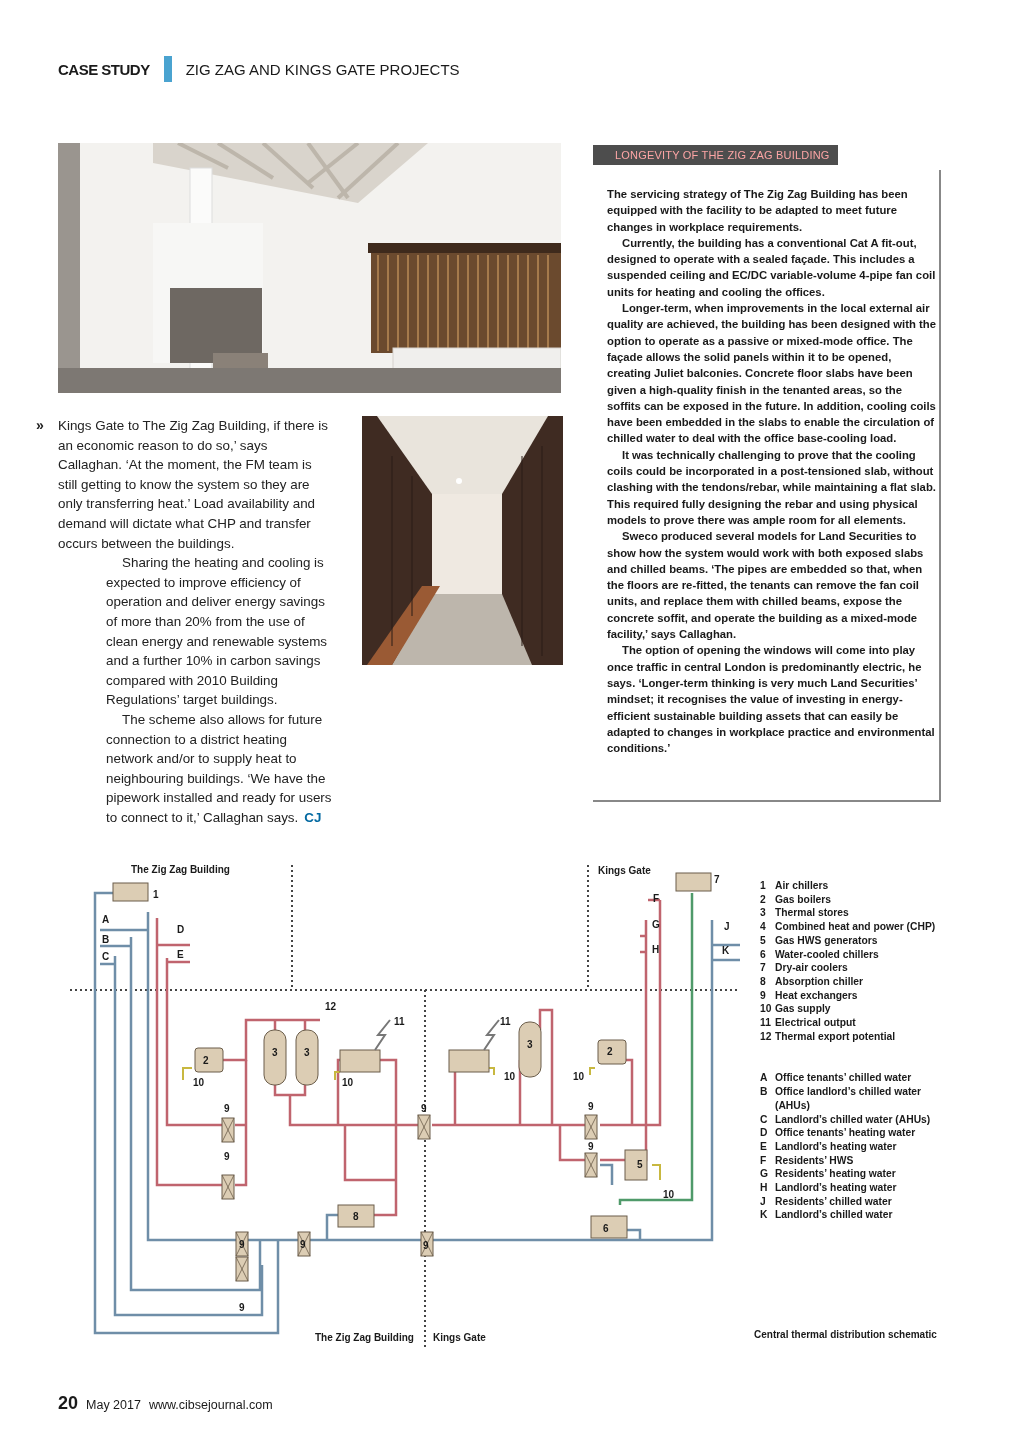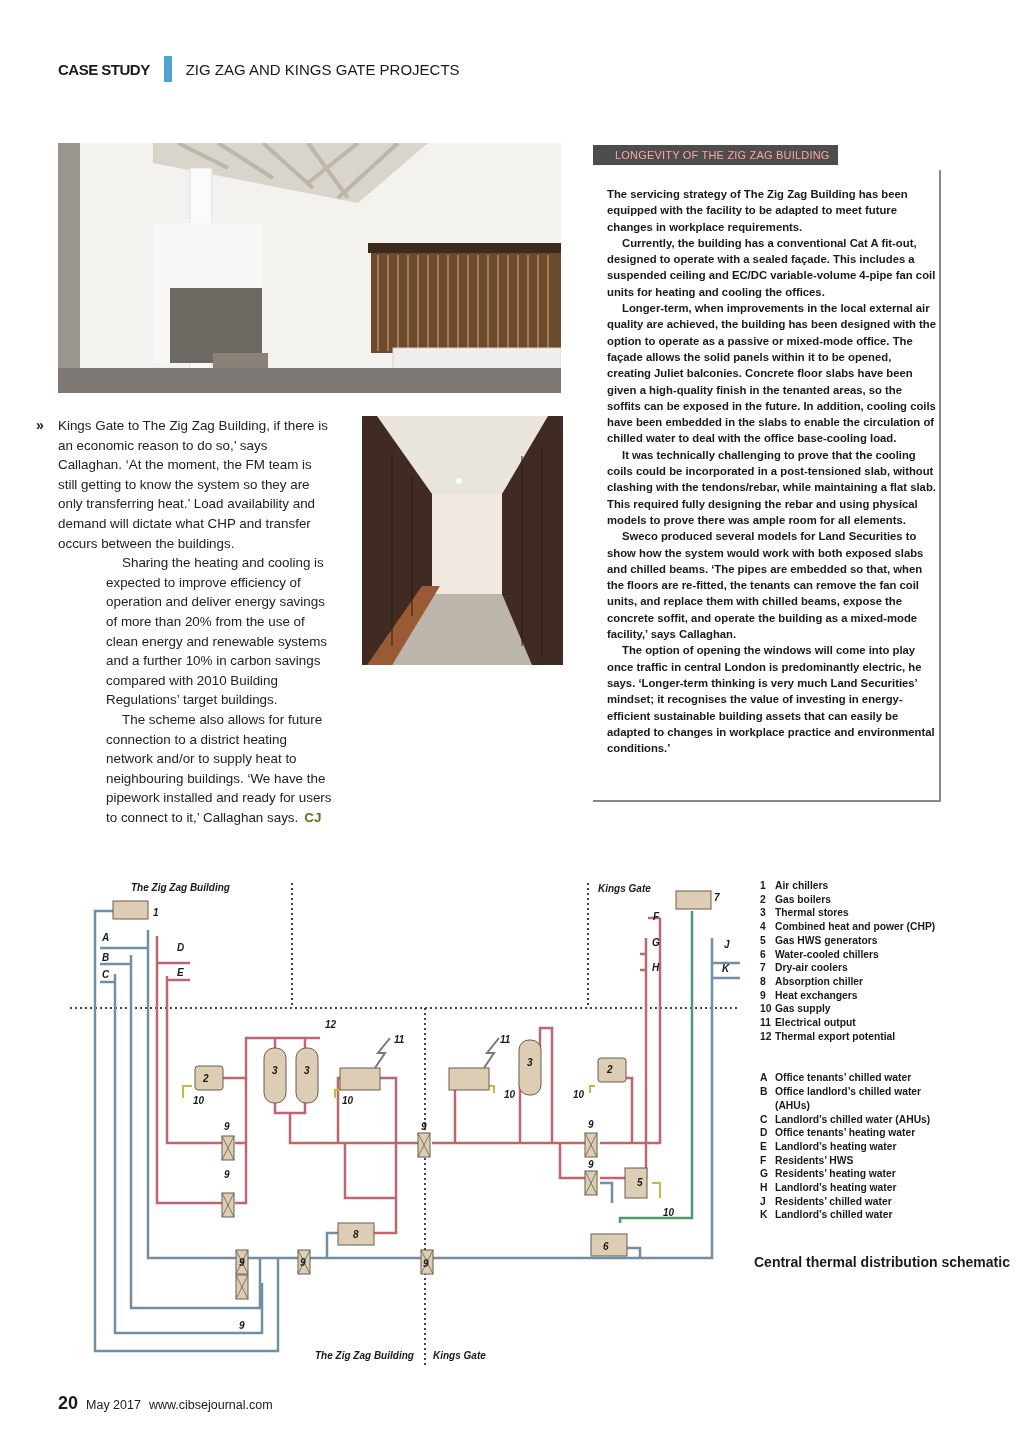--- a/index.html
+++ b/index.html
@@ -8,32 +8,32 @@
   .hdr .kicker{font-weight:bold;font-size:15px;letter-spacing:-0.5px;}
   .hdr .bar{width:8px;height:26px;background:#4aa3d0;margin:0 14px 0 14px;}
   .hdr .title{font-size:15px;}
   .photo{position:absolute;overflow:hidden;}
   .photo1{left:58px;top:143px;width:503px;height:250px;background:linear-gradient(180deg,#e8e6e2 0%,#f6f5f2 40%,#dcd8d2 75%,#8a8580 100%);}
   .photo2{left:362px;top:416px;width:201px;height:249px;background:#3b2a22;}
   .col-left{position:absolute;left:58px;top:416px;width:275px;font-size:13.4px;line-height:19.6px;color:#222;}
   .col-left p{margin:0;}
   .col-left p.ind{text-indent:16px;margin-left:48px;}
   .arrow-mark{position:absolute;left:-22px;top:0;font-weight:bold;font-size:14px;}
-  .cj{color:#4d7c0f;font-weight:bold;margin-left:6px;}
+  .cj{color:#0369a1;font-weight:bold;margin-left:6px;}
   .box{position:absolute;left:593px;top:170px;width:346px;height:630px;border-right:2px solid #888;border-bottom:2px solid #888;}
   .box-title{position:absolute;left:593px;top:145px;background:#4d4d4d;color:#fca5a5;font-size:11px;padding:4px 8px 4px 22px;letter-spacing:0.2px;}
   .box-text{position:absolute;left:607px;top:186px;width:330px;font-size:11.3px;line-height:16.3px;font-weight:bold;color:#1a1a1a;}
   .box-text p{margin:0;}
   .box-text p.ind{text-indent:15px;}
-  .diagram{position:absolute;left:60px;top:873px;width:700px;height:500px;font-style:italic;}
+  .diagram{position:absolute;left:60px;top:855px;width:700px;height:500px;}
   .legend{position:absolute;left:760px;top:879px;font-size:10.3px;line-height:13.7px;font-weight:bold;}
   .legend .row{display:flex;}
   .legend .k{width:15px;flex-shrink:0;}
   .legend .gap{height:28px;}
-  .caption{position:absolute;left:754px;top:1254px;font-size:14px;font-weight:bold;}
+  .caption{position:absolute;left:754px;top:1329px;font-size:10px;font-weight:bold;}
   .footer{position:absolute;left:58px;top:1393px;font-size:12.5px;display:flex;align-items:baseline;gap:8px;}
   .footer .num{font-weight:bold;font-size:18px;}
   .lbl{font-family:"Liberation Sans",sans-serif;font-weight:bold;font-size:10px;fill:#1a1a1a;}
 </style>
 </head>
 <body>
 
 <div class="hdr">
   <span class="kicker">CASE STUDY</span>
   <span class="bar"></span>

